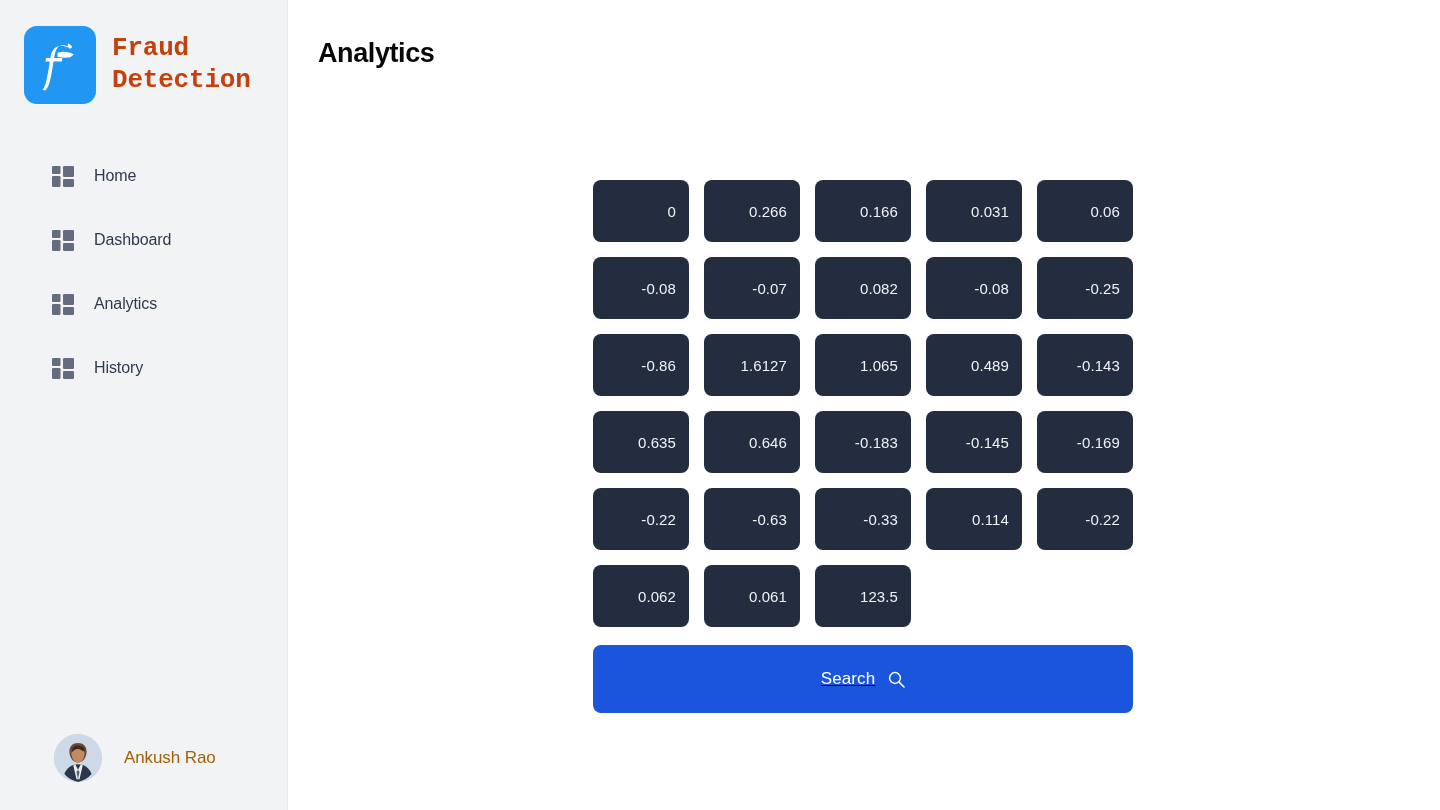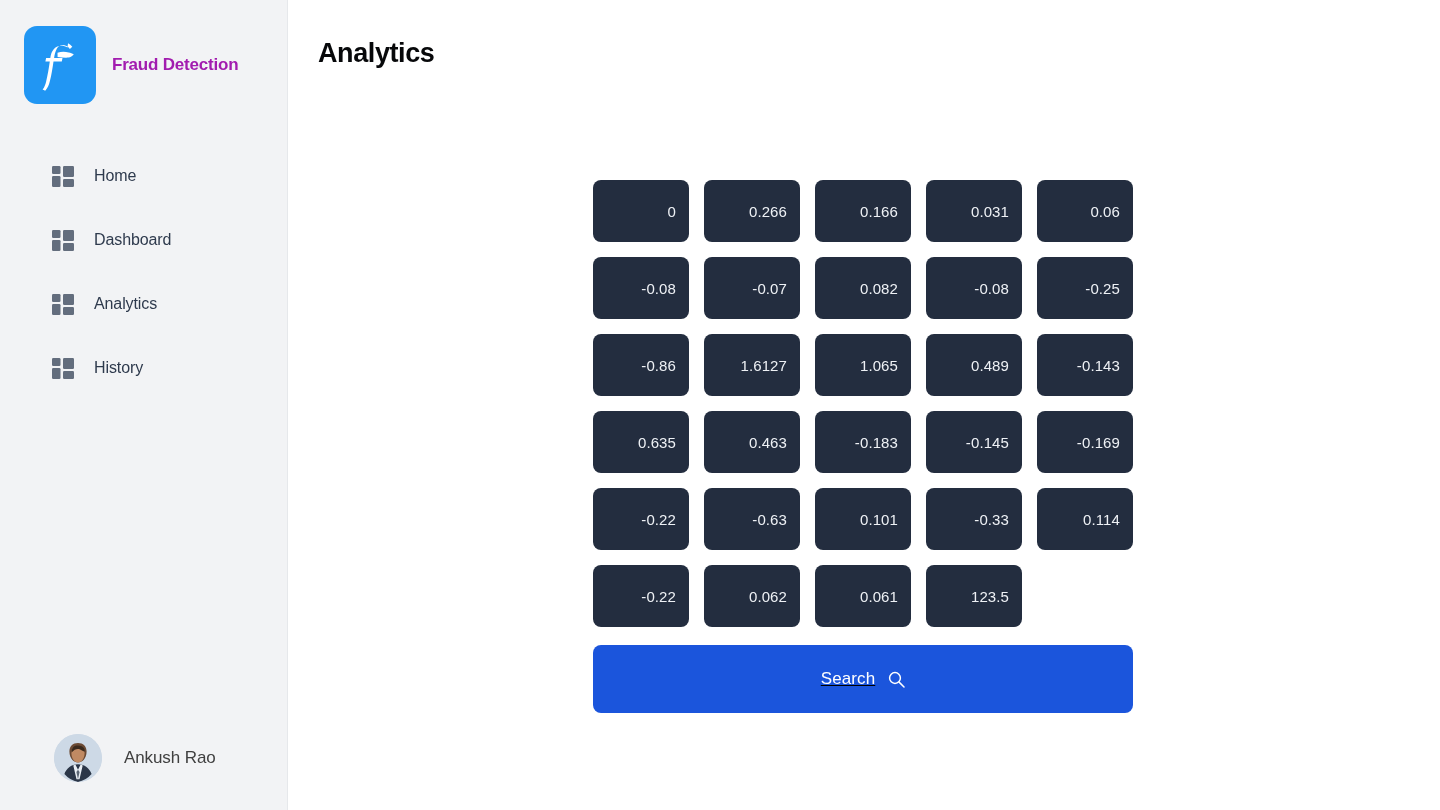--- a/index.html
+++ b/index.html
@@ -29,23 +29,24 @@
   }
   .brand-logo {
     width:72px; height:78px;
     background:#2196f3;
     border-radius:13px;
     display:flex; align-items:center; justify-content:center;
     flex:0 0 72px;
   }
   .brand-logo svg { display:block; }
   .brand-name {
-    font-size:17px; font-weight:700; line-height:1.22;
-    color:#a21caf; letter-spacing:-0.2px;
+    font-size:26px; font-weight:700; line-height:1.22;
+    color:#c2410c; letter-spacing:-0.2px;
     max-width:145px;
+    font-family:Liberation Mono, monospace;
   }
 
   .nav { margin-top:52px; }
   .nav-item {
     display:flex; align-items:center; gap:20px;
     height:40px; padding-left:52px;
     margin-bottom:24px; cursor:pointer;
   }
   .nav-icon { width:22px; height:21px; flex:0 0 22px; display:block; }
   .nav-label {
@@ -57,21 +58,21 @@
     position:absolute; left:54px; bottom:28px;
     display:flex; align-items:center; gap:22px; cursor:pointer;
   }
   .avatar {
     width:48px; height:48px; border-radius:50%;
     overflow:hidden; flex:0 0 48px;
     background:#ccd7e4; position:relative;
   }
   .avatar svg { display:block; }
   .user-name {
-    font-size:17px; font-weight:500; color:#404040;
+    font-size:17px; font-weight:500; color:#a16207;
     letter-spacing:-0.1px;
   }
 
   
   .main { flex:1; position:relative; background:#ffffff; }
   .page-title {
     position:absolute; left:30px; top:38px;
     font-size:27px; font-weight:700; color:#07080a;
     letter-spacing:-0.4px;
   }
@@ -253,40 +254,37 @@
             <span class="cell-value">0.489</span>
           </div>
 
         <div class="cell">
             <span class="cell-value">-0.143</span>
           </div>
         <div class="cell">
             <span class="cell-value">0.635</span>
           </div>
         <div class="cell">
-            <span class="cell-value">0.463</span>
+            <span class="cell-value">0.646</span>
           </div>
         <div class="cell">
             <span class="cell-value">-0.183</span>
           </div>
         <div class="cell">
             <span class="cell-value">-0.145</span>
           </div>
 
         <div class="cell">
             <span class="cell-value">-0.169</span>
           </div>
         <div class="cell">
             <span class="cell-value">-0.22</span>
           </div>
         <div class="cell">
             <span class="cell-value">-0.63</span>
-          </div>
-        <div class="cell">
-            <span class="cell-value">0.101</span>
           </div>
         <div class="cell">
             <span class="cell-value">-0.33</span>
           </div>
 
         <div class="cell">
             <span class="cell-value">0.114</span>
           </div>
         <div class="cell">
             <span class="cell-value">-0.22</span>

